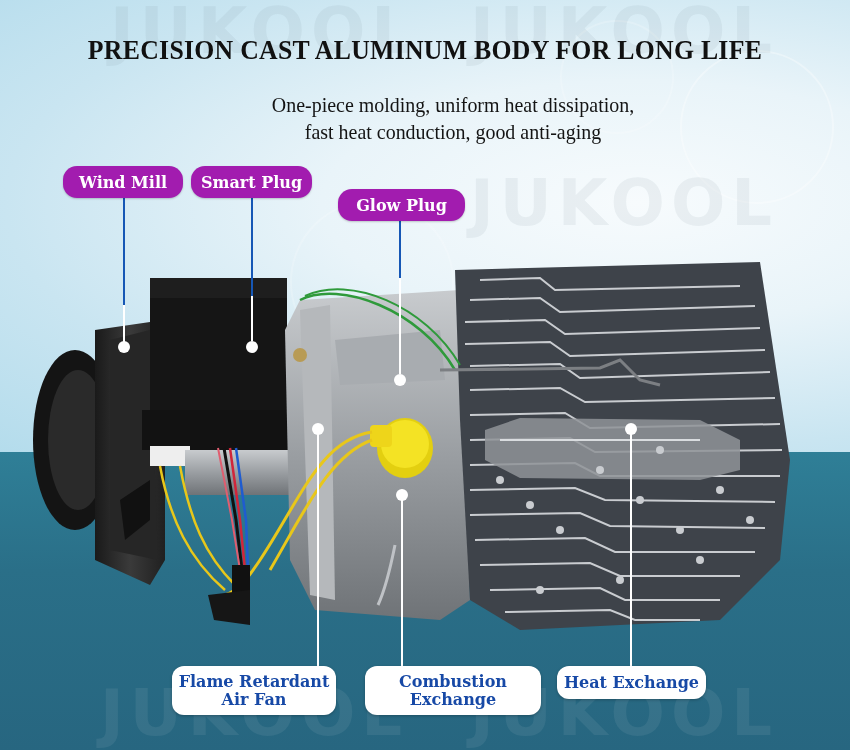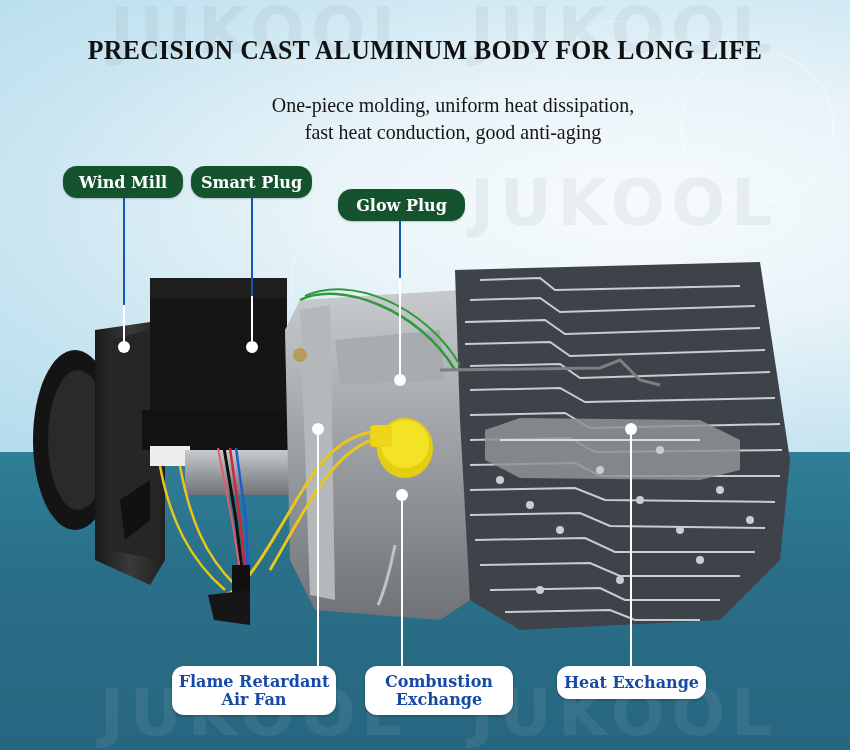--- a/index.html
+++ b/index.html
@@ -8,21 +8,21 @@
     background: radial-gradient(ellipse at 75% 45%, #f7fbfd 0%, #e9f4f9 35%, #c9e5f1 70%, #b4dcec 100%); }
   .bg-bottom { position: absolute; left: 0; top: 452px; width: 850px; height: 298px;
     background: linear-gradient(180deg, #2f7f97 0%, #2a6f88 40%, #276680 100%); }
   .ring { position: absolute; border-radius: 50%; border: 2px solid rgba(255,255,255,0.55); }
   .watermark { position: absolute; font-family: "DejaVu Sans", sans-serif; font-weight: bold; letter-spacing: 6px; }
   .wm-top { color: rgba(120,140,150,0.10); font-size: 64px; }
   .wm-bot { color: rgba(255,255,255,0.07); font-size: 64px; }
   .title { position: absolute; left: 0; top: 34px; width: 850px; text-align: center; font-family: "Liberation Serif", serif; font-weight: bold; font-size: 28px; color: #111; letter-spacing: 0.3px; transform: scaleX(0.92); }
   .subtitle { position: absolute; left: 0; top: 92px; width: 850px; text-align: center; font-family: "Liberation Serif", serif; font-size: 21px; line-height: 27px; color: #141414; padding-left: 28px; }
   .subtitle div { transform: scaleX(0.95); }
-  .pill-blue { position: absolute; height: 32px; border-radius: 14px; background: #14532d; color: #fff; font-family: "DejaVu Serif", serif; font-weight: bold; font-size: 16px; display: flex; align-items: center; justify-content: center; box-shadow: 0 1px 2px rgba(0,0,0,0.2); }
+  .pill-blue { position: absolute; height: 32px; border-radius: 14px; background: #a21caf; color: #fff; font-family: "DejaVu Serif", serif; font-weight: bold; font-size: 16px; display: flex; align-items: center; justify-content: center; box-shadow: 0 1px 2px rgba(0,0,0,0.2); }
   .pill-white { position: absolute; border-radius: 12px; background: #fff; color: #1749a6; font-family: "DejaVu Serif", serif; font-weight: bold; font-size: 16px; line-height: 18px; display: flex; flex-direction: column; align-items: center; justify-content: center; box-shadow: 0 1px 3px rgba(0,0,0,0.25); }
   .pill-white span { display: block; text-align: right; }
   .line-blue { position: absolute; width: 2px; background: #1657b5; }
   .line-white { position: absolute; width: 2px; background: #ffffff; }
   .dot { position: absolute; width: 12px; height: 12px; border-radius: 50%; background: #ffffff; }
   
   .heater { position: absolute; left: 0; top: 0; width: 850px; height: 750px; }
 </style>
 </head>
 <body>
@@ -183,19 +183,19 @@
   <span>Smart Plug</span>
 </div>
 <div class="pill-blue" style="left:338px; top:166px; width:127px;margin-top:23px;">
   <span>Glow Plug</span>
 </div>
 
 <div class="pill-white" style="left:172px; top:666px; width:164px; height:49px;">
   <span>Flame Retardant</span>
   <span>Air Fan</span>
 </div>
-<div class="pill-white" style="left:365px; top:666px; width:148px; height:49px;">
+<div class="pill-white" style="left:365px; top:666px; width:176px; height:49px;">
   <span>Combustion</span>
   <span>Exchange</span>
 </div>
 <div class="pill-white" style="left:557px; top:666px; width:149px; height:33px;">
   <span>Heat Exchange</span>
 </div>
 
 </body></html>

